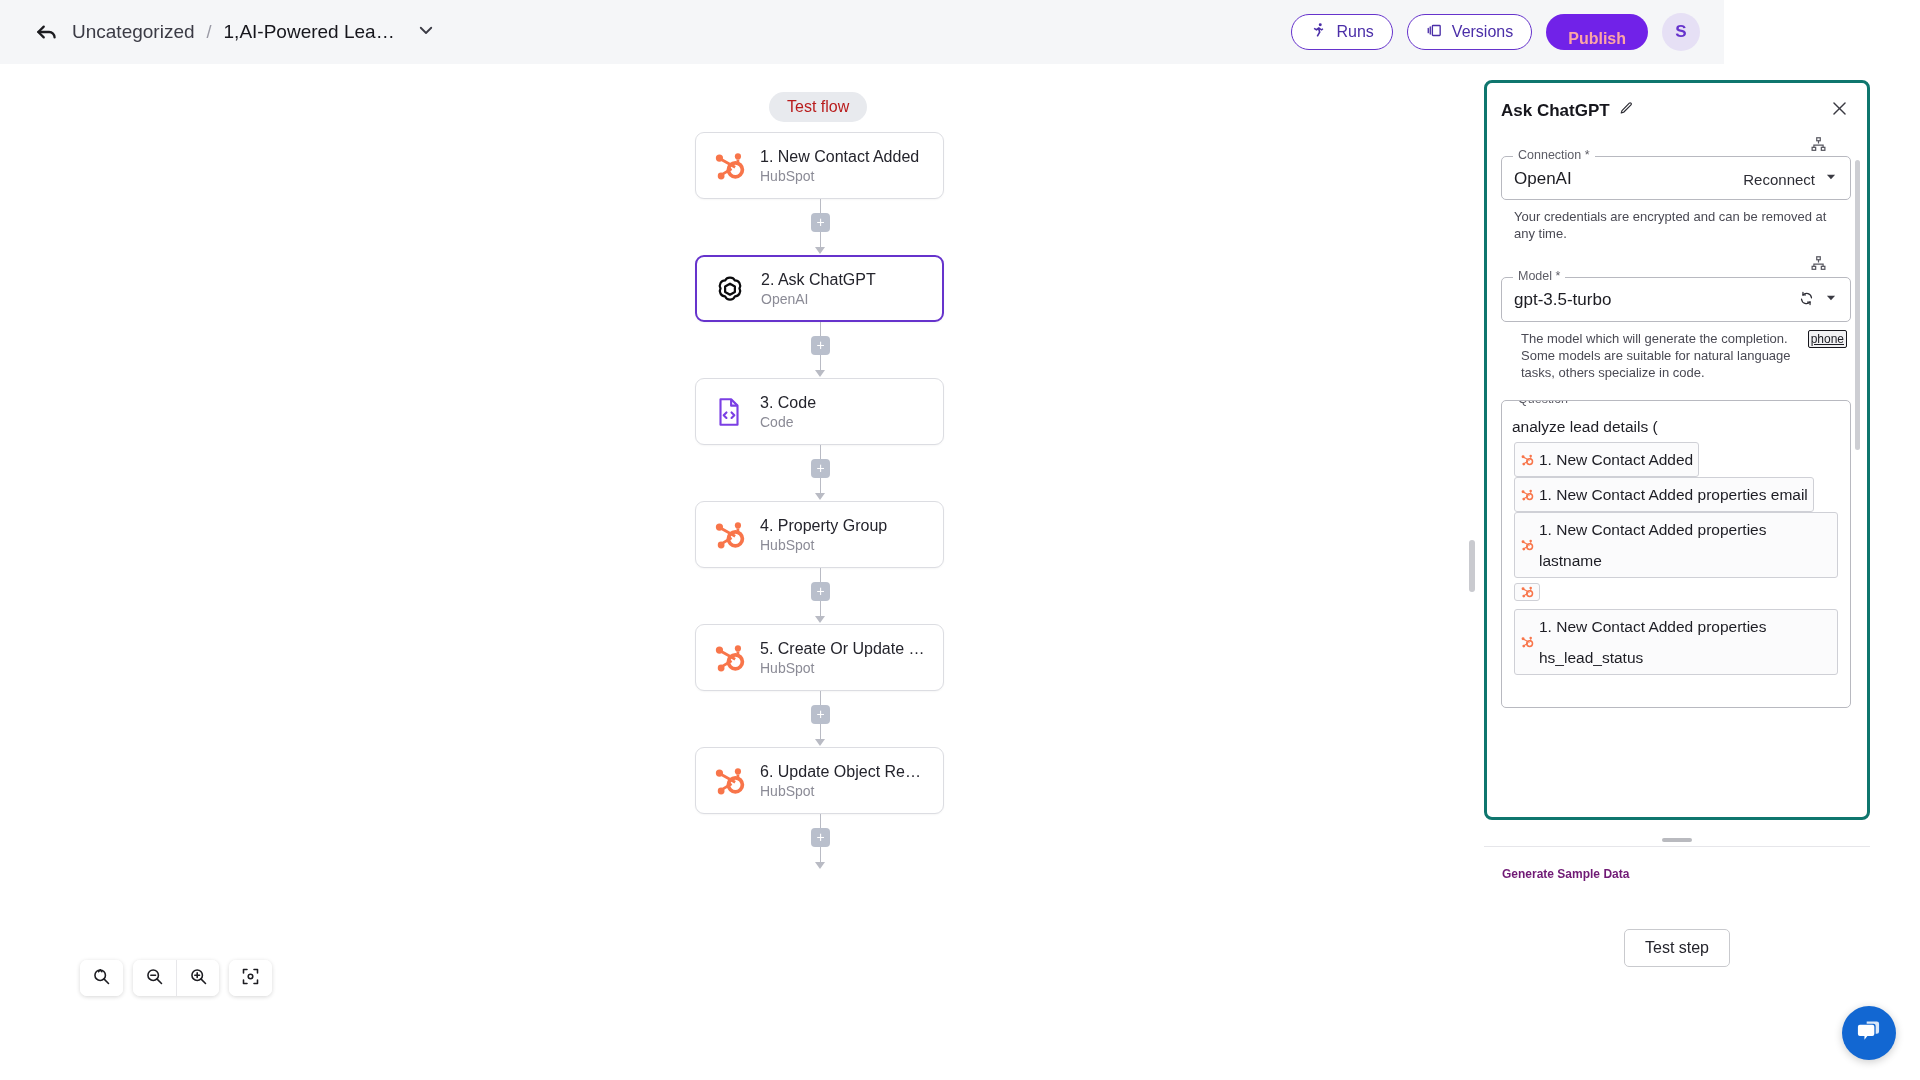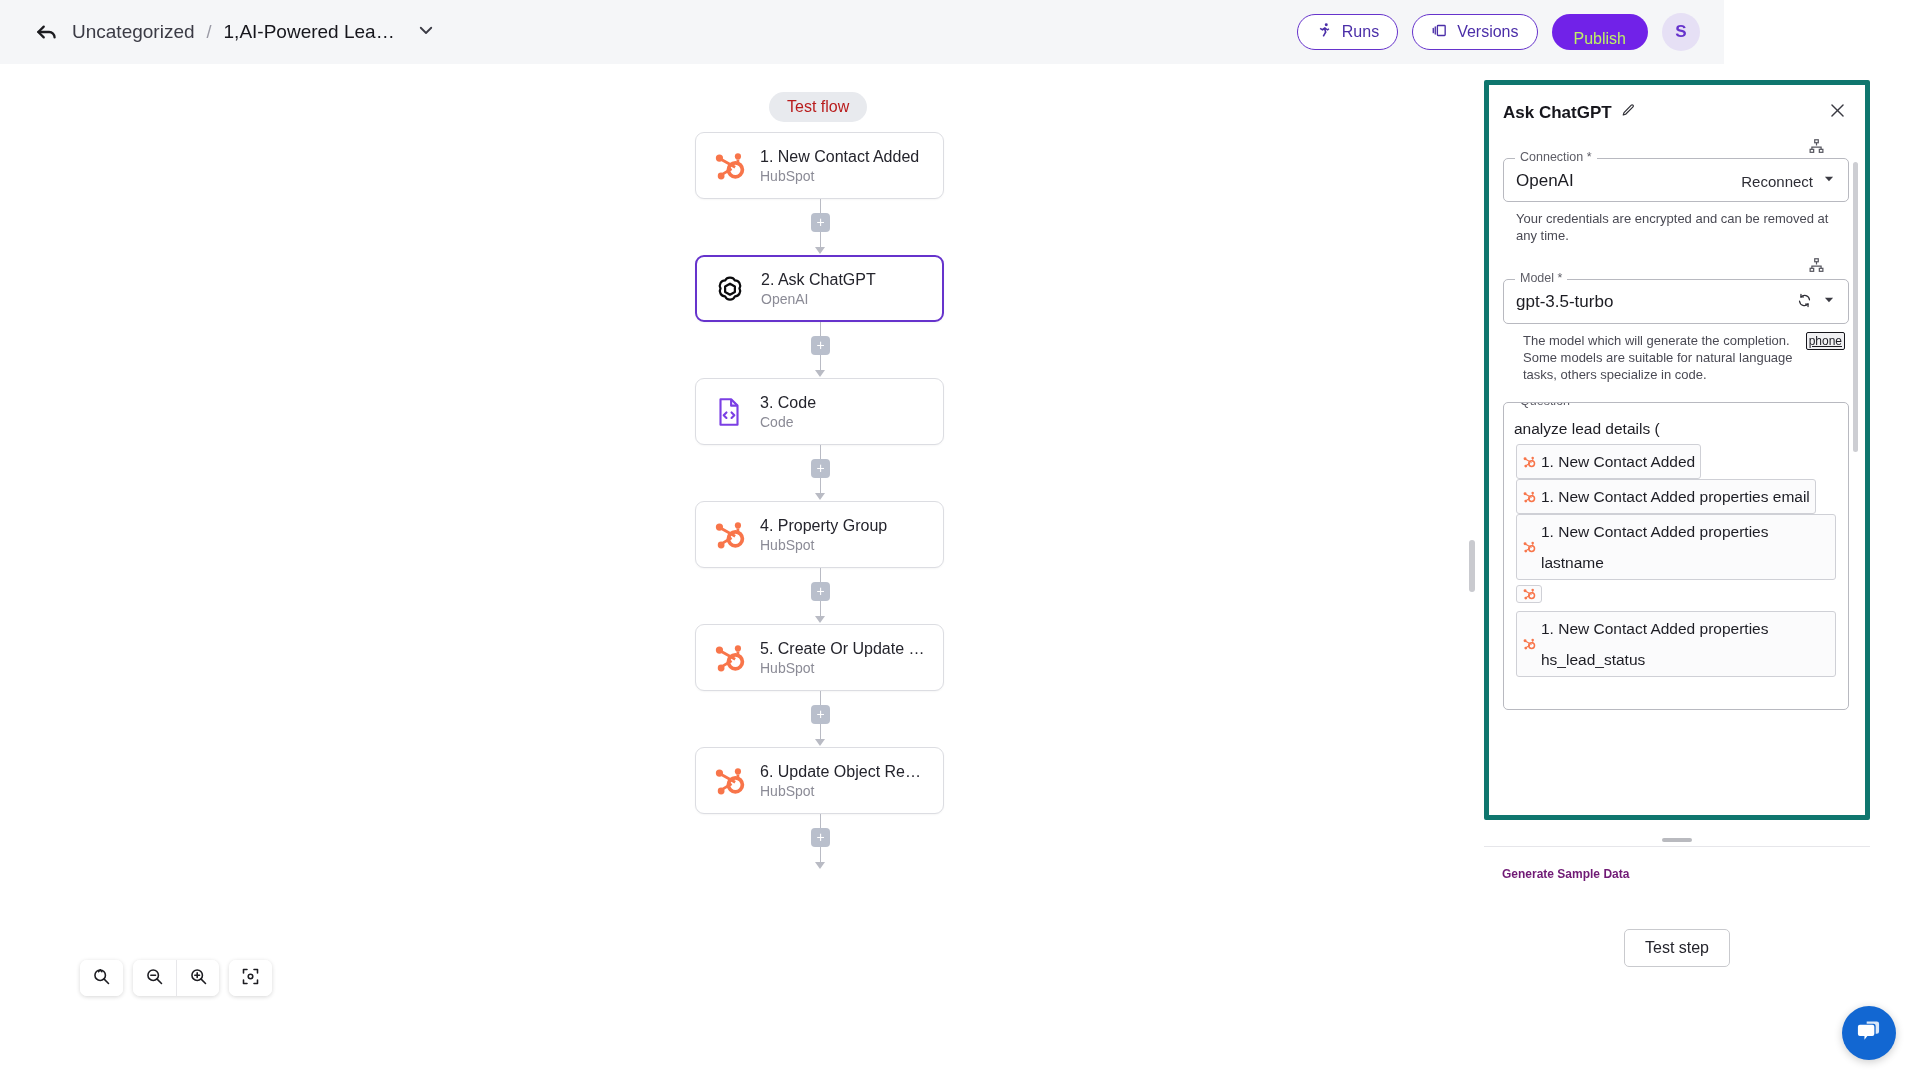--- a/index.html
+++ b/index.html
@@ -29,21 +29,21 @@
   .pill-btn {
     height: 36px; padding: 0 18px; border-radius: 18px;
     border: 1.3px solid #6633cc; background: #ffffff; color: #4b2ea8;
     font-size: 16px; font-weight: 500;
     display: flex; align-items: center; gap: 9px; cursor: pointer;
     font-family: "Liberation Sans", sans-serif;
   }
   .pill-btn svg { width: 17px; height: 17px; }
   .publish-btn {
     height: 36px; padding: 16px 22px; border-radius: 18px; border: none;
-    background: #7122e8; color: #bef264; font-size: 16px; font-weight: 400;
+    background: #7122e8; color: #fca5a5; font-size: 16px; font-weight: 700;
     cursor: pointer; font-family: "Liberation Sans", sans-serif;
   }
   .avatar {
     width: 38px; height: 38px; border-radius: 50%;
     background: #e6e0f5; color: #6633cc;
     display: flex; align-items: center; justify-content: center;
     font-size: 17px; font-weight: 700; cursor: pointer;
   }
 
   
@@ -111,21 +111,21 @@
     cursor: pointer;
   }
 
   
   .panel-wrap {
     position: absolute; left: 1484px; top: 80px;
     width: 386px; height: 740px;
   }
   .panel {
     position: absolute; left: 0; top: 0; width: 386px; height: 740px;
-    background: #ffffff; border: 5px solid #0f766e; border-radius: 2px;
+    background: #ffffff; border: 3px solid #0f766e; border-radius: 8px;
     overflow: hidden;
   }
   .panel-header {
     display: flex; align-items: center; justify-content: space-between;
     padding: 16px 18px 10px 14px;
   }
   .panel-title-row { display: flex; align-items: center; gap: 9px; }
   .panel-title { font-size: 17px; font-weight: 700; color: #16161c; }
   .edit-icon { width: 15px; height: 15px; color: #2c2c33; cursor: pointer; }
   .close-icon { width: 19px; height: 19px; color: #3a3a42; cursor: pointer; }

